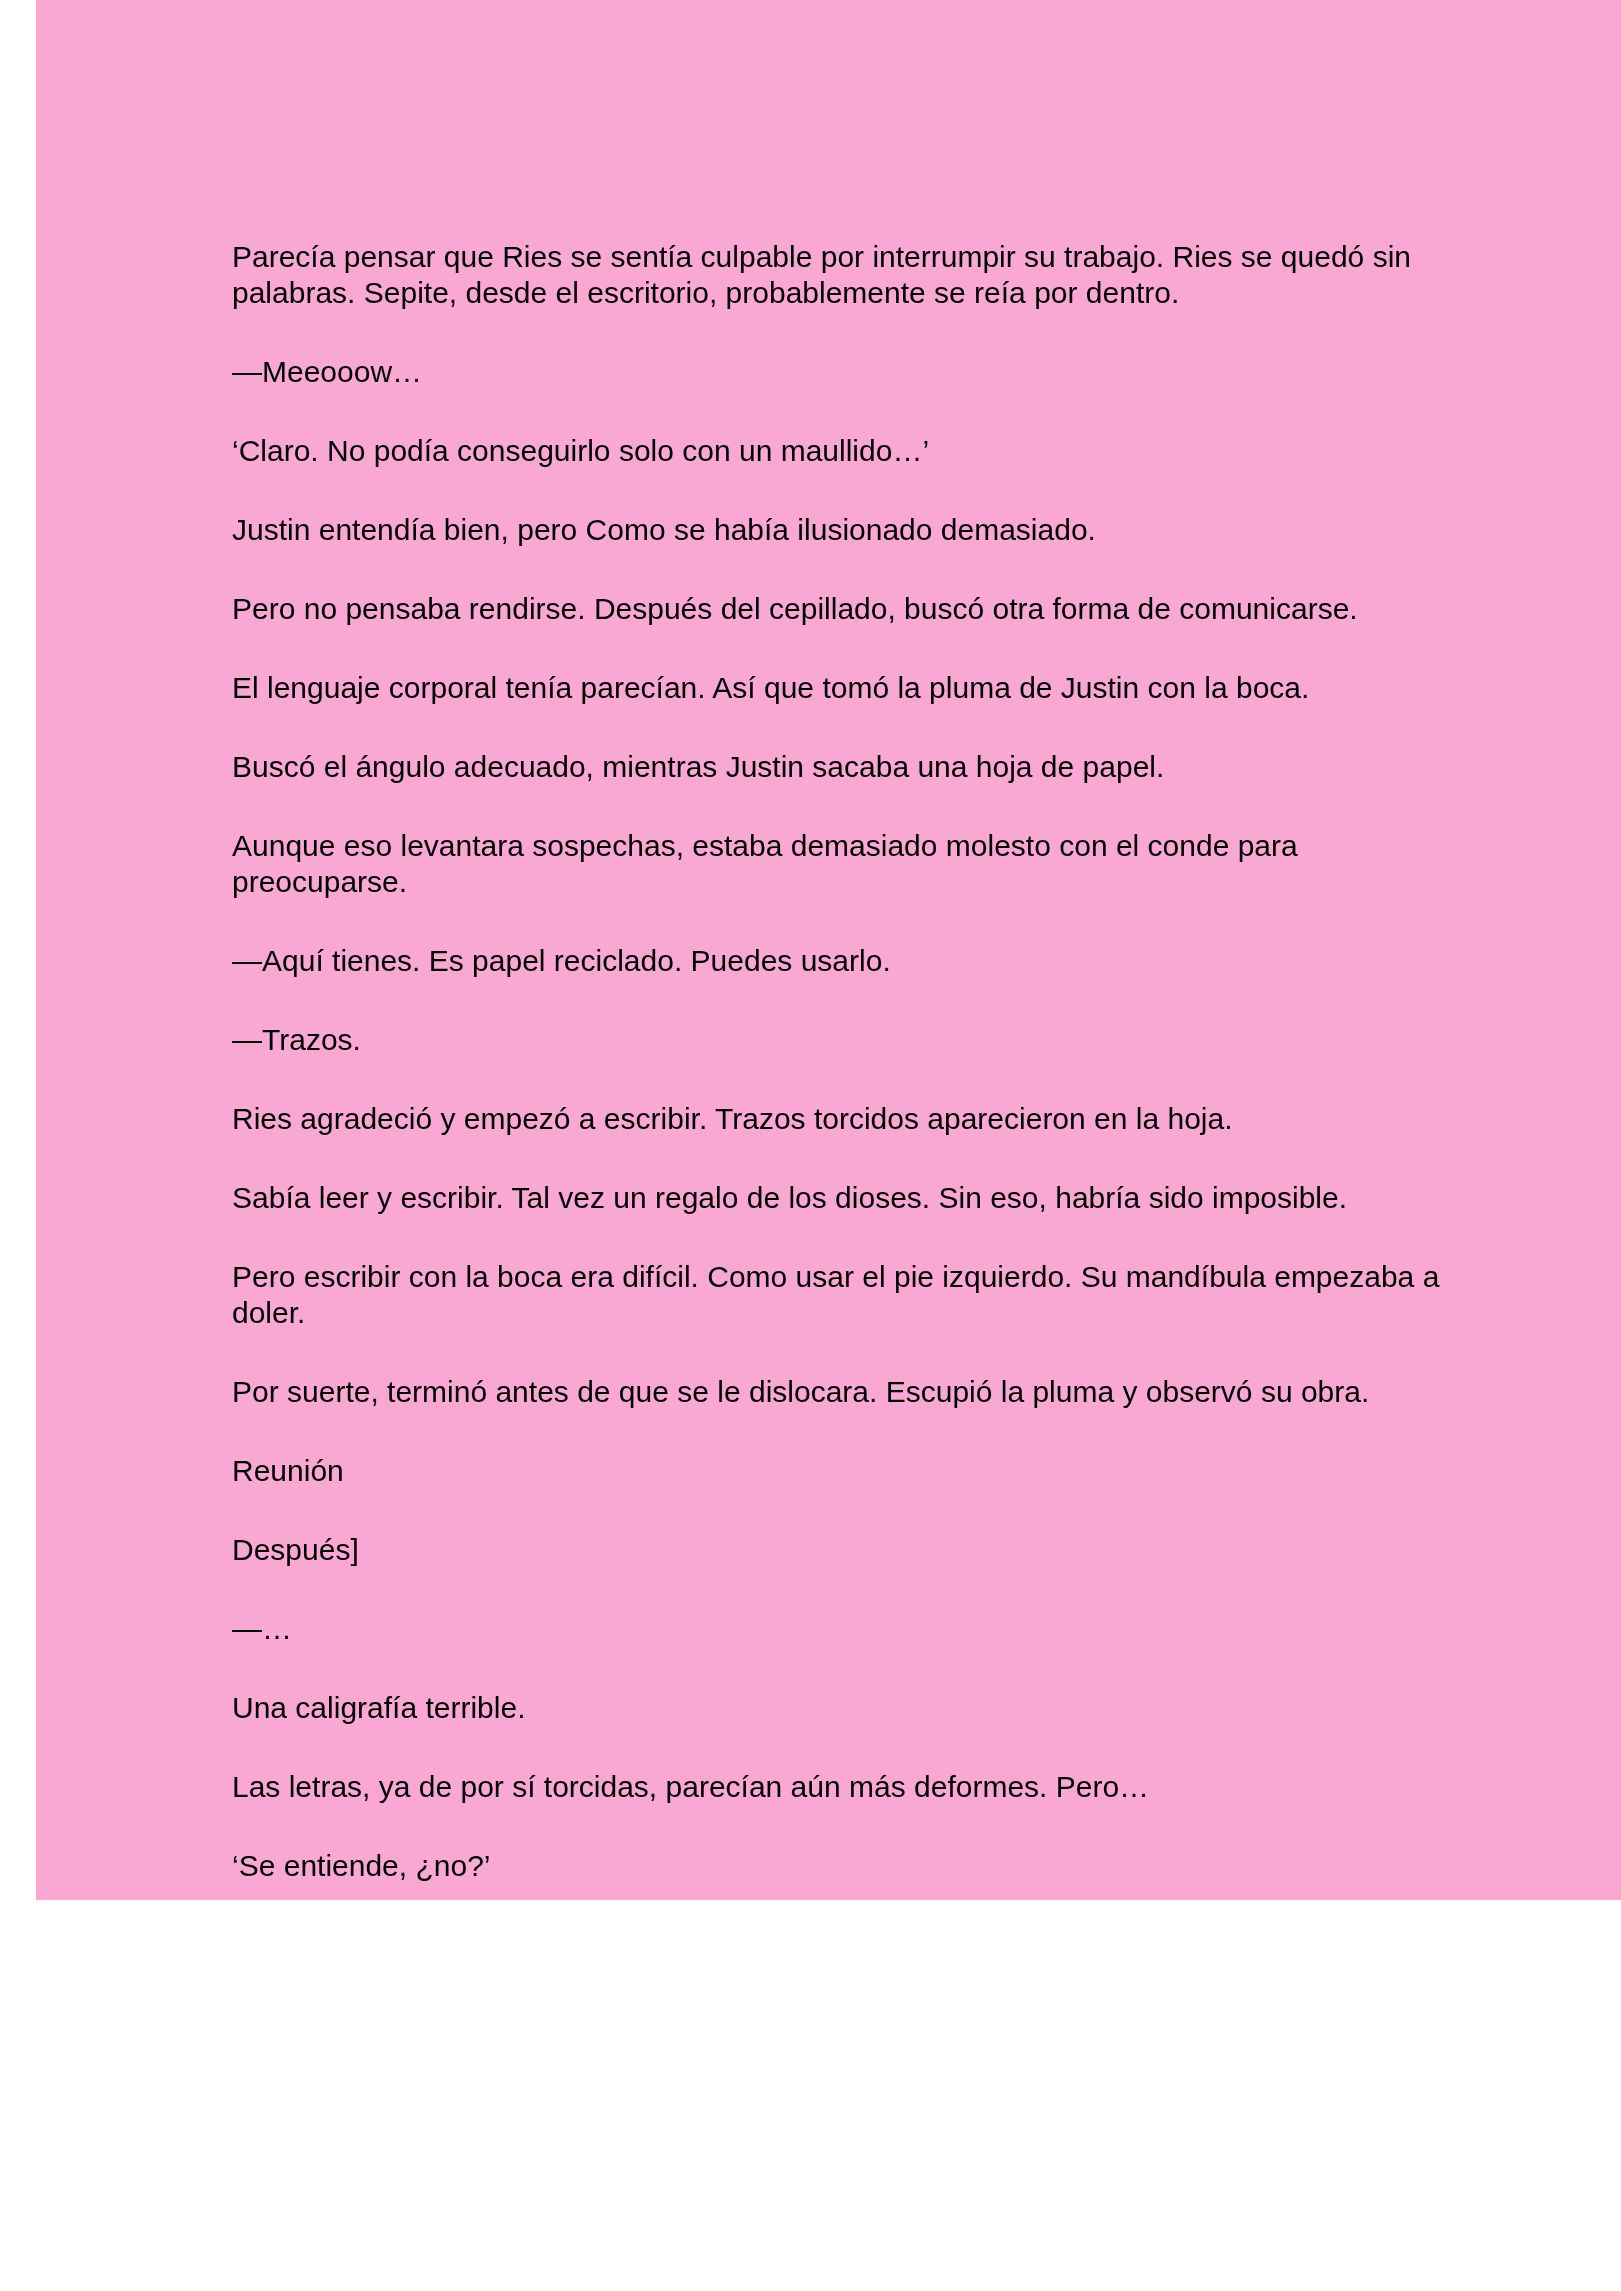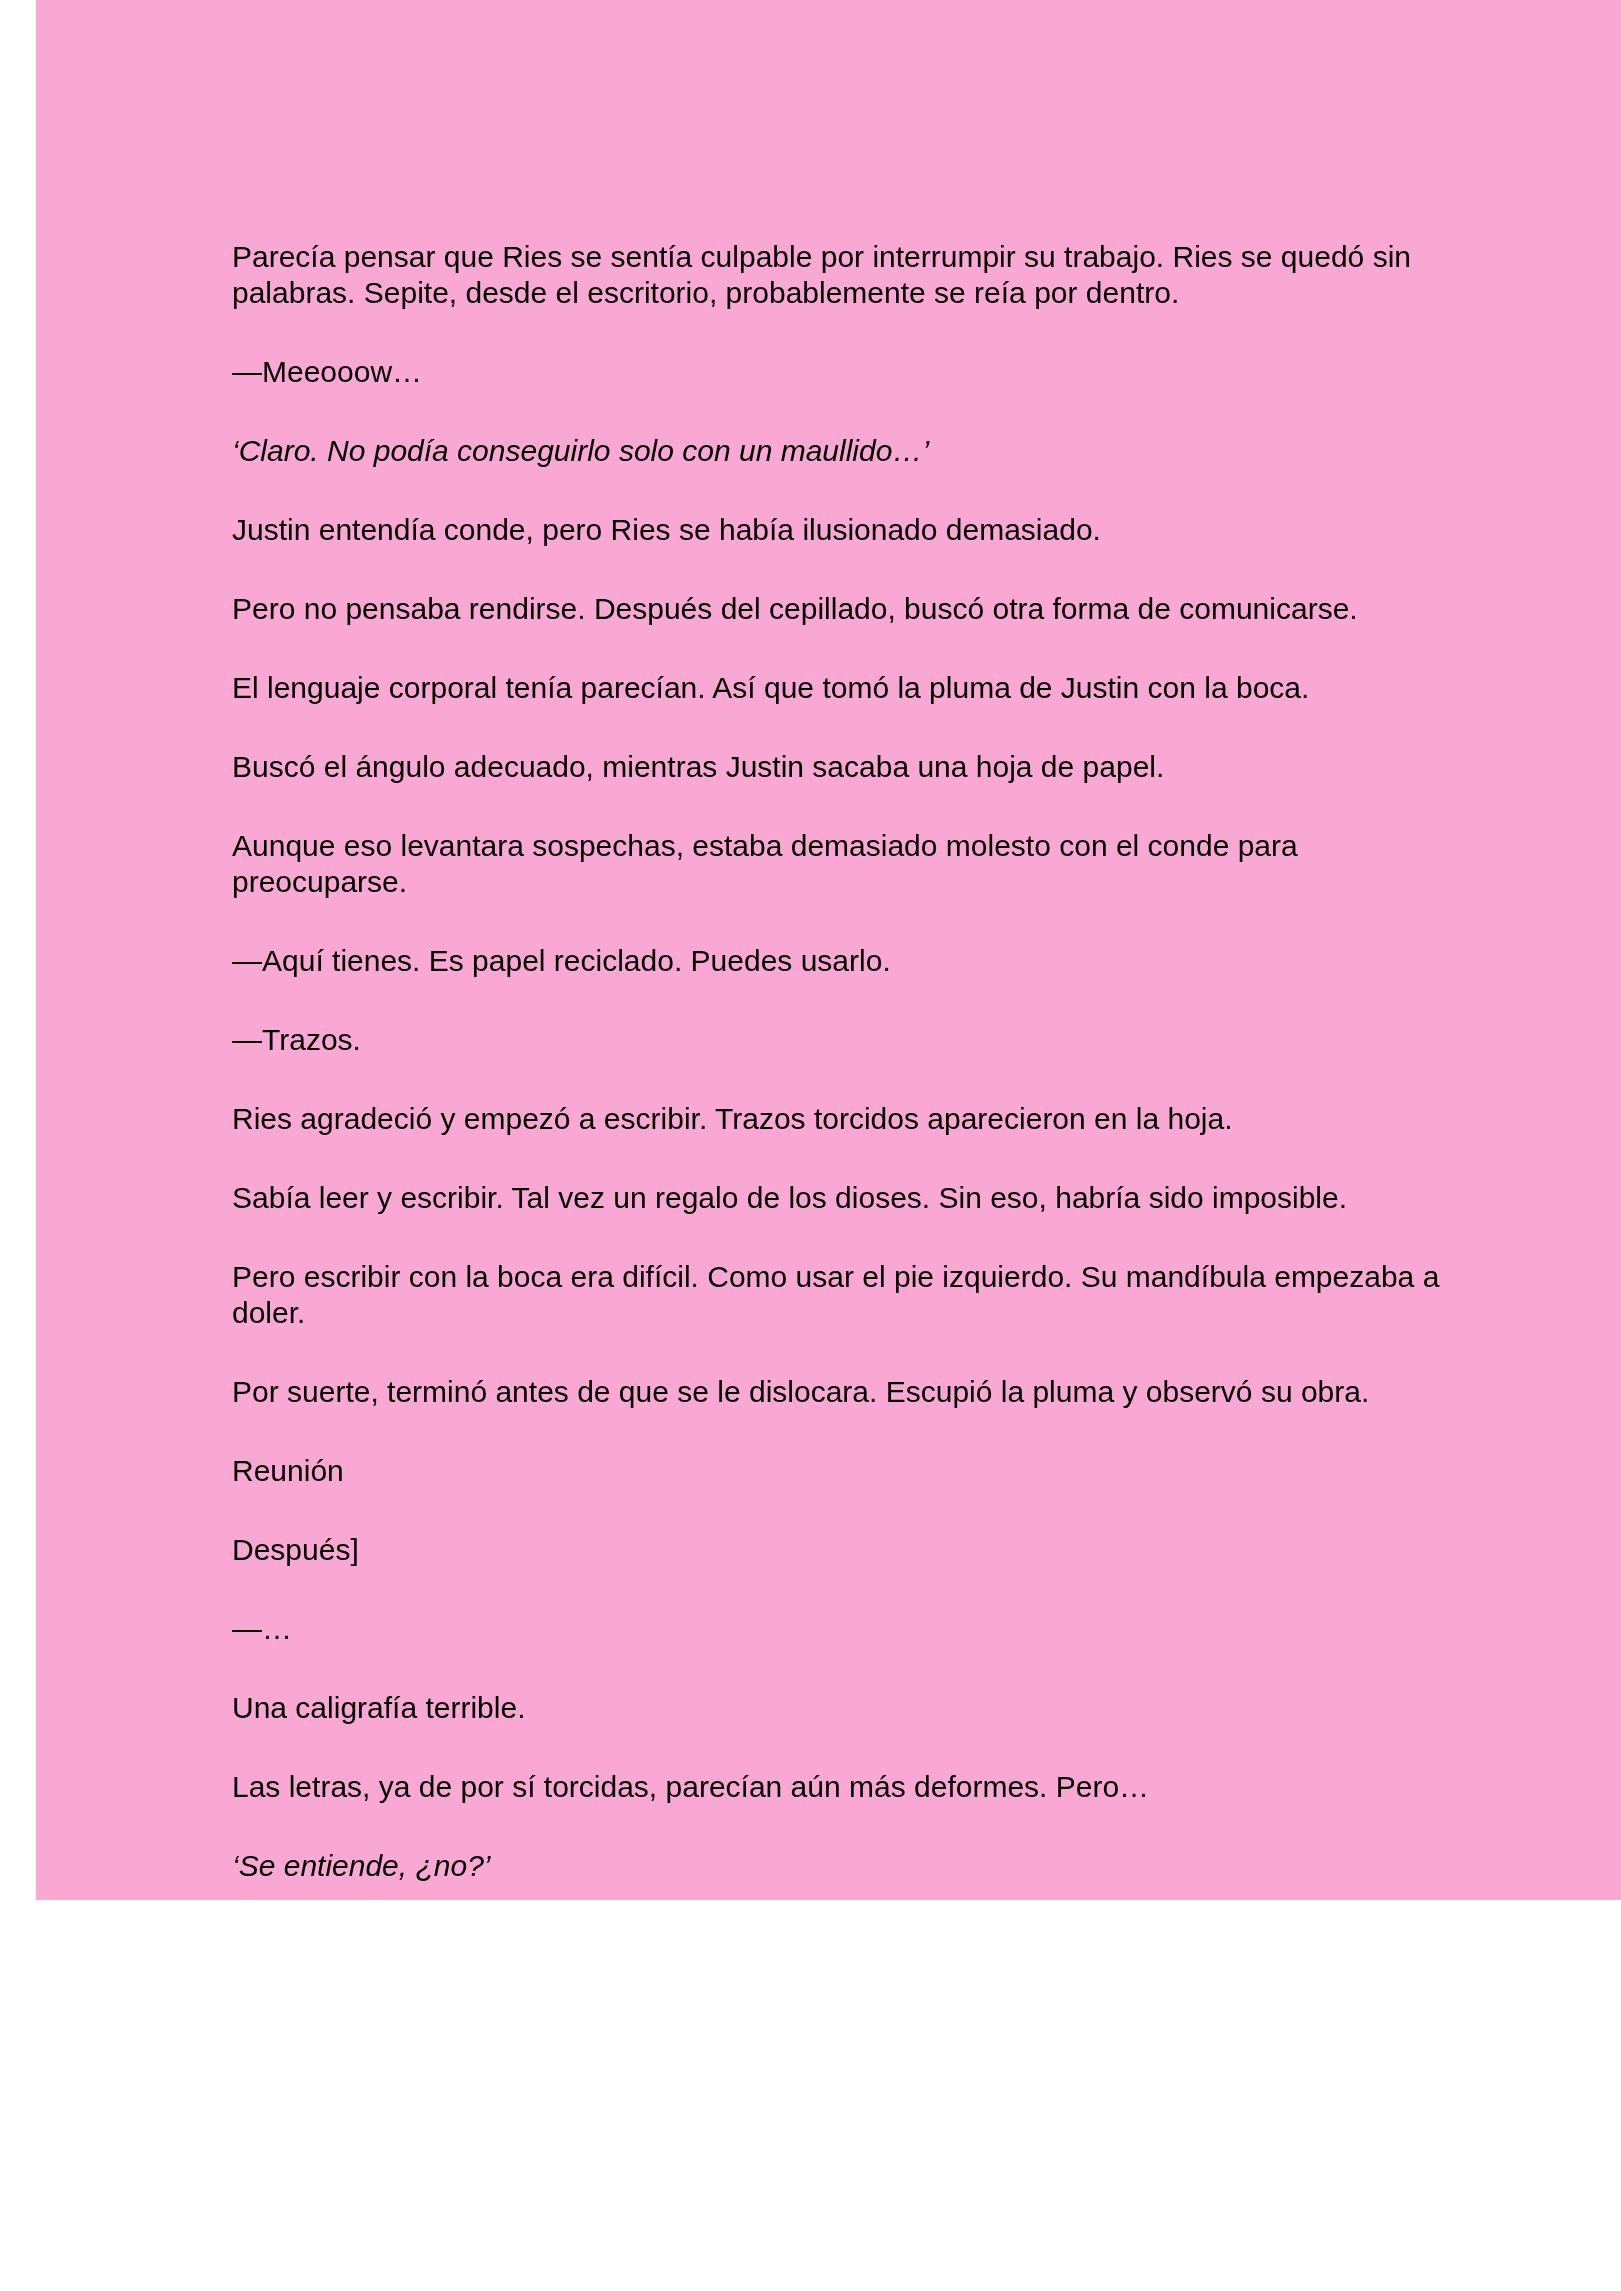--- a/index.html
+++ b/index.html
@@ -33,32 +33,31 @@
     margin: 0 0 43px 0;
     padding: 0;
     font-size: 30px;
     line-height: 36px;
     color: #000000;
     font-weight: 400;
     letter-spacing: 0;
     word-spacing: 0;
   }
   .doc-body p.italic {
-    font-style: italic;
   }
 </style>
 </head>
 <body>
 
 <div class="page">
   <div class="doc-body">
       <p>Parecía pensar que Ries se sentía culpable por interrumpir su trabajo. Ries se quedó sin palabras. Sepite, desde el escritorio, probablemente se reía por dentro.</p>
       <p>—Meeooow…</p>
       <p class="italic">‘Claro. No podía conseguirlo solo con un maullido…’</p>
-      <p>Justin entendía conde, pero Ries se había ilusionado demasiado.</p>
+      <p>Justin entendía bien, pero Como se había ilusionado demasiado.</p>
       <p>Pero no pensaba rendirse. Después del cepillado, buscó otra forma de comunicarse.</p>
       <p>El lenguaje corporal tenía parecían. Así que tomó la pluma de Justin con la boca.</p>
       <p>Buscó el ángulo adecuado, mientras Justin sacaba una hoja de papel.</p>
       <p>Aunque eso levantara sospechas, estaba demasiado molesto con el conde para preocuparse.</p>
       <p>—Aquí tienes. Es papel reciclado. Puedes usarlo.</p>
       <p>—Trazos.</p>
       <p>Ries agradeció y empezó a escribir. Trazos torcidos aparecieron en la hoja.</p>
       <p>Sabía leer y escribir. Tal vez un regalo de los dioses. Sin eso, habría sido imposible.</p>
       <p>Pero escribir con la boca era difícil. Como usar el pie izquierdo. Su mandíbula empezaba a doler.</p>
       <p>Por suerte, terminó antes de que se le dislocara. Escupió la pluma y observó su obra.</p>

